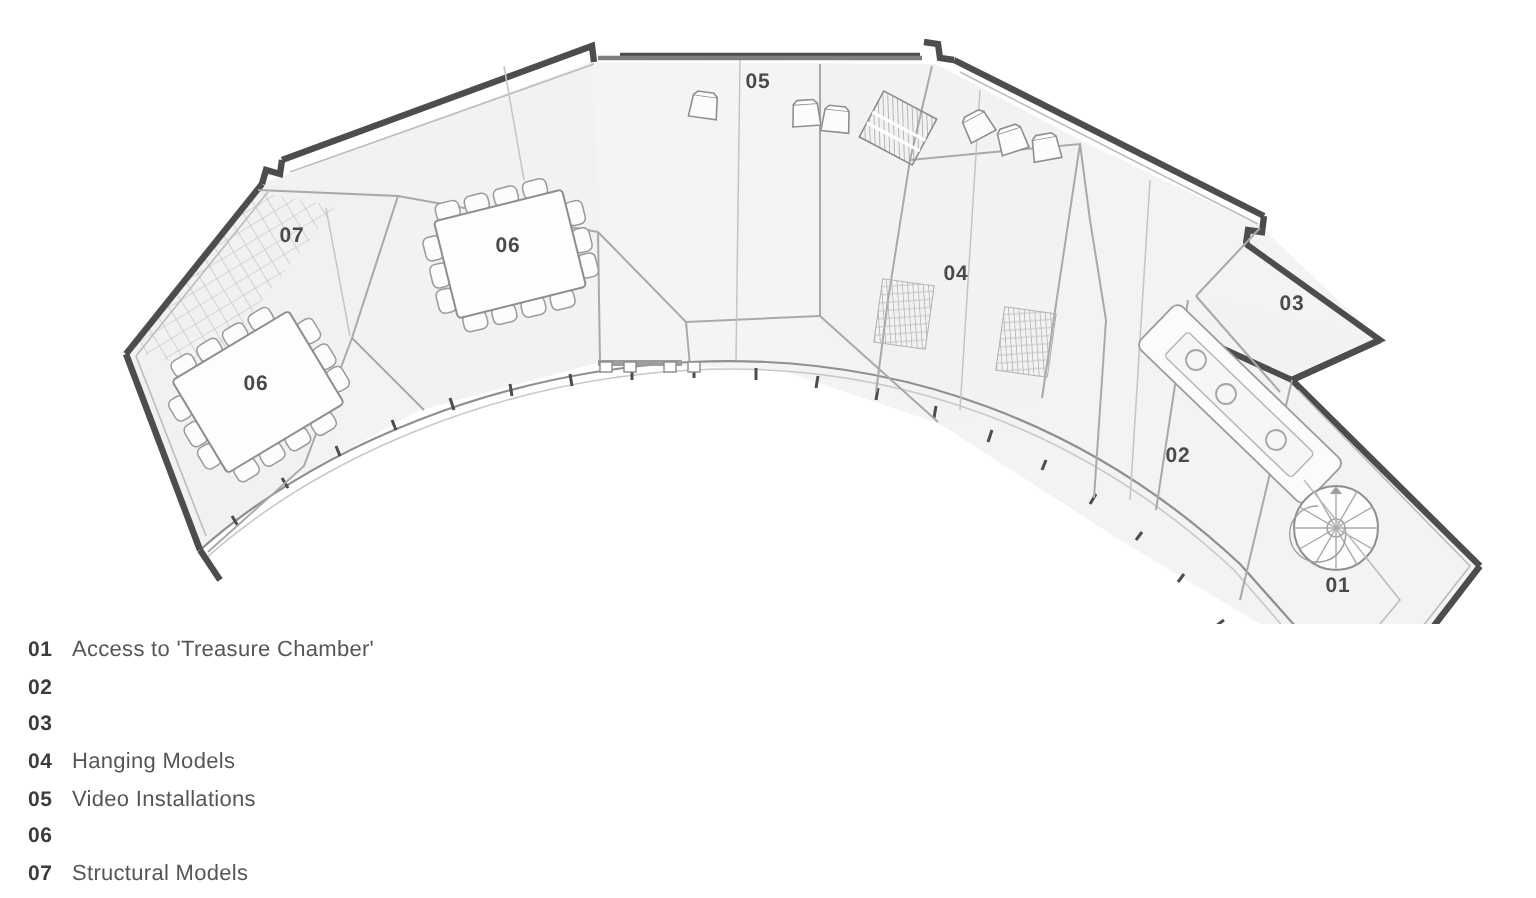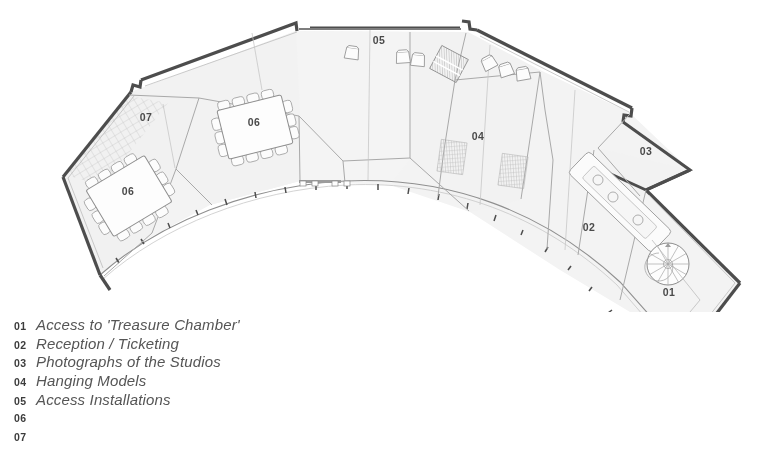--- a/index.html
+++ b/index.html
@@ -25,23 +25,22 @@
   .legend-row{
     display:flex;align-items:baseline;
     height:18.7px;line-height:18.7px;
     white-space:nowrap;
   }
   .legend-num{
     font-size:10.5px;font-weight:bold;color:#3c3c3c;
     width:22px;flex:0 0 22px;letter-spacing:0.3px;
   }
   .legend-text{
-    font-size:15px;font-weight:normal;color:#555555;
+    font-size:11px;font-weight:normal;color:#555555;
     letter-spacing:0.15px;
-    font-style:italic;
   }
 </style>
 </head>
 <body>
 
 <div id="plan-wrap">
 <svg id="plan-svg" viewBox="0 0 768 312" xmlns="http://www.w3.org/2000/svg">
   <defs>
     <pattern id="gridHatch" width="7" height="7" patternUnits="userSpaceOnUse" patternTransform="rotate(-31)">
       <path d="M0 0 L0 7 M0 0 L7 0" stroke="#b9b9b9" stroke-width="0.6" fill="none"></path>
@@ -380,33 +379,32 @@
 </svg>
 </div>
 
 <div id="legend">
   <div class="legend-row">
     <span class="legend-num">01</span>
     <span class="legend-text">Access to 'Treasure Chamber'</span>
   </div>
   <div class="legend-row">
     <span class="legend-num">02</span>
-    <span class="legend-text">Reception / Ticketing</span>
   </div>
   <div class="legend-row">
     <span class="legend-num">03</span>
-    <span class="legend-text">Photographs of the Studios</span>
   </div>
   <div class="legend-row">
     <span class="legend-num">04</span>
     <span class="legend-text">Hanging Models</span>
   </div>
   <div class="legend-row">
     <span class="legend-num">05</span>
-    <span class="legend-text">Access Installations</span>
+    <span class="legend-text">Video Installations</span>
   </div>
   <div class="legend-row">
     <span class="legend-num">06</span>
   </div>
   <div class="legend-row">
     <span class="legend-num">07</span>
+    <span class="legend-text">Structural Models</span>
   </div>
 </div>
 
 </body></html>

